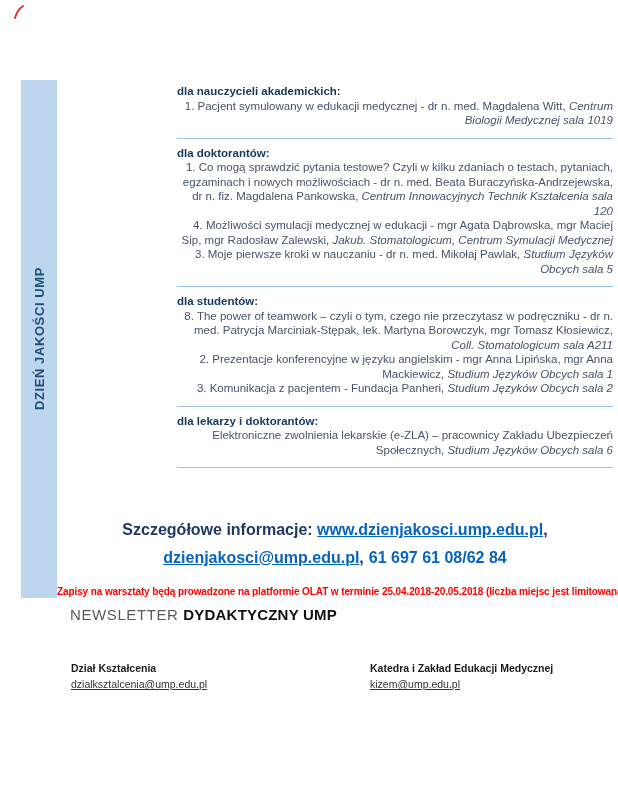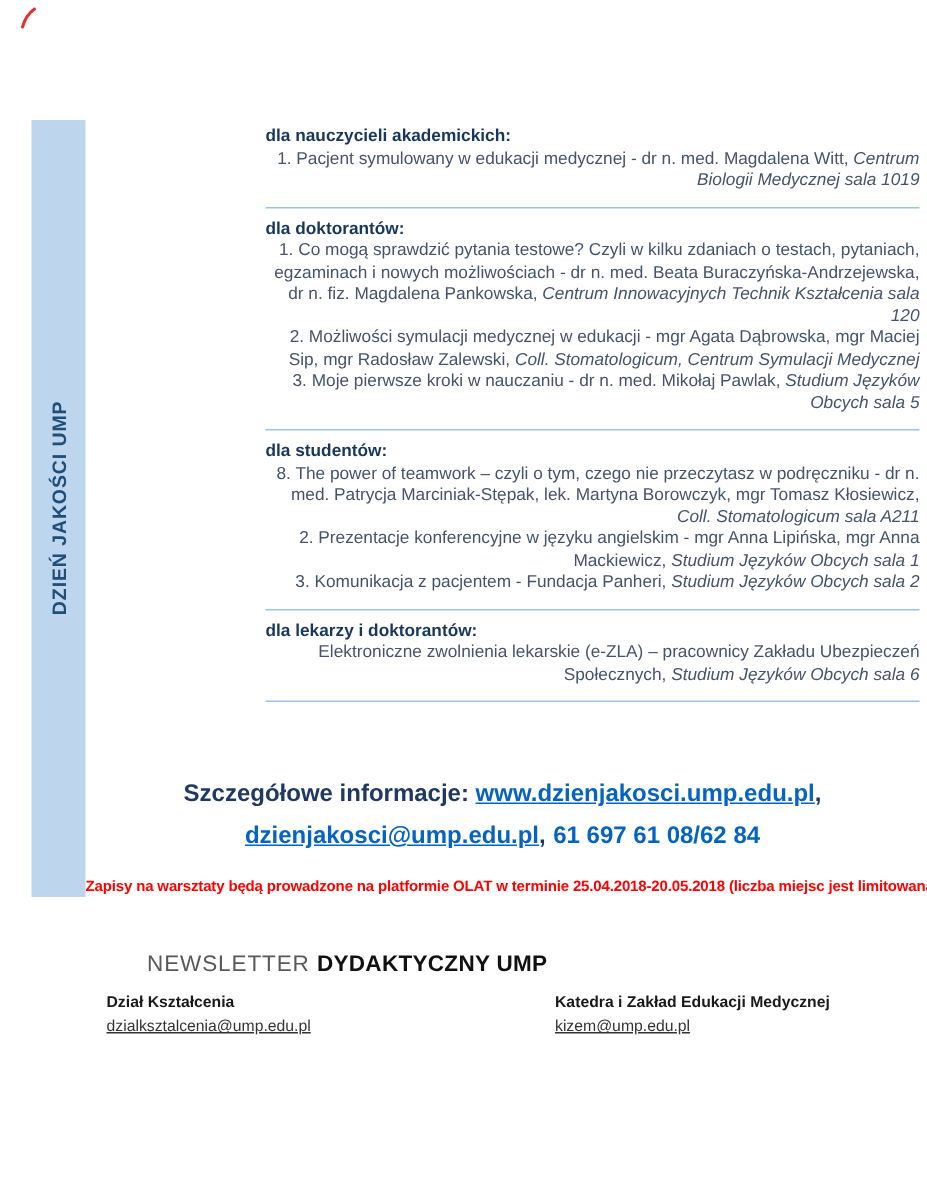--- a/index.html
+++ b/index.html
@@ -49,22 +49,22 @@
 
   
   .notice {
     position: absolute; left: 57px; top: 586px; width: 556px;
     text-align: center; font-size: 10px; font-weight: bold;
     color: #FF0000; white-space: nowrap; letter-spacing: -0.1px;
   }
 
   
   .newsletter {
-    position: absolute; left: 70px; top: 634px;
-    font-size: 15px; color: #595959; letter-spacing: 0.6px; margin-left: 28px;
+    position: absolute; left: 70px; top: 606px;
+    font-size: 15px; color: #595959; letter-spacing: 0.6px;
   }
   .newsletter .t { font-weight: bold; color: #111111; letter-spacing: 0.2px; }
 
   .contacts { position: absolute; left: 71px; top: 662px; width: 541px; font-size: 10.5px; color: #1a1a1a; }
   .c-col { position: absolute; top: 0; }
   .c-left { left: 0; }
   .c-right { left: 299px; }
   .c-name { font-weight: bold; margin-bottom: 4px; }
   .c-email { color: #333333; text-decoration: underline; cursor: pointer; display: inline-block; }
 </style>
@@ -82,21 +82,21 @@
 <div class="content">
   <div>
       <div>
         <p class="sec-h">dla nauczycieli akademickich:</p>
         <p class="sec-p"><span>1. Pacjent symulowany w edukacji medycznej - dr n. med. Magdalena Witt, </span><span class="it">Centrum Biologii Medycznej sala 1019</span></p>
       </div>
       <div class="sep"></div>
       <div>
         <p class="sec-h">dla doktorantów:</p>
         <p class="sec-p"><span>1. Co mogą sprawdzić pytania testowe? Czyli w kilku zdaniach o testach, pytaniach, egzaminach i nowych możliwościach - dr n. med. Beata Buraczyńska-Andrzejewska, dr n. fiz. Magdalena Pankowska, </span><span class="it">Centrum Innowacyjnych Technik Kształcenia sala 120</span></p>
-        <p class="sec-p"><span>2. Możliwości symulacji medycznej w edukacji - mgr Agata Dąbrowska, mgr Maciej Sip, mgr Radosław Zalewski, </span><span class="it">Coll. Stomatologicum, Centrum Symulacji Medycznej</span></p>
+        <p class="sec-p"><span>4. Możliwości symulacji medycznej w edukacji - mgr Agata Dąbrowska, mgr Maciej Sip, mgr Radosław Zalewski, </span><span class="it">Jakub. Stomatologicum, Centrum Symulacji Medycznej</span></p>
         <p class="sec-p"><span>3. Moje pierwsze kroki w nauczaniu - dr n. med. Mikołaj Pawlak, </span><span class="it">Studium Języków Obcych sala 5</span></p>
       </div>
       <div class="sep"></div>
       <div>
         <p class="sec-h">dla studentów:</p>
         <p class="sec-p"><span>8. The power of teamwork – czyli o tym, czego nie przeczytasz w podręczniku - dr n. med. Patrycja Marciniak-Stępak, lek. Martyna Borowczyk, mgr Tomasz Kłosiewicz, </span><span class="it">Coll. Stomatologicum sala A211</span></p>
         <p class="sec-p"><span>2. Prezentacje konferencyjne w języku angielskim - mgr Anna Lipińska, mgr Anna Mackiewicz, </span><span class="it">Studium Języków Obcych sala 1</span></p>
         <p class="sec-p"><span>3. Komunikacja z pacjentem - Fundacja Panheri, </span><span class="it">Studium Języków Obcych sala 2</span></p>
       </div>
       <div class="sep"></div>

